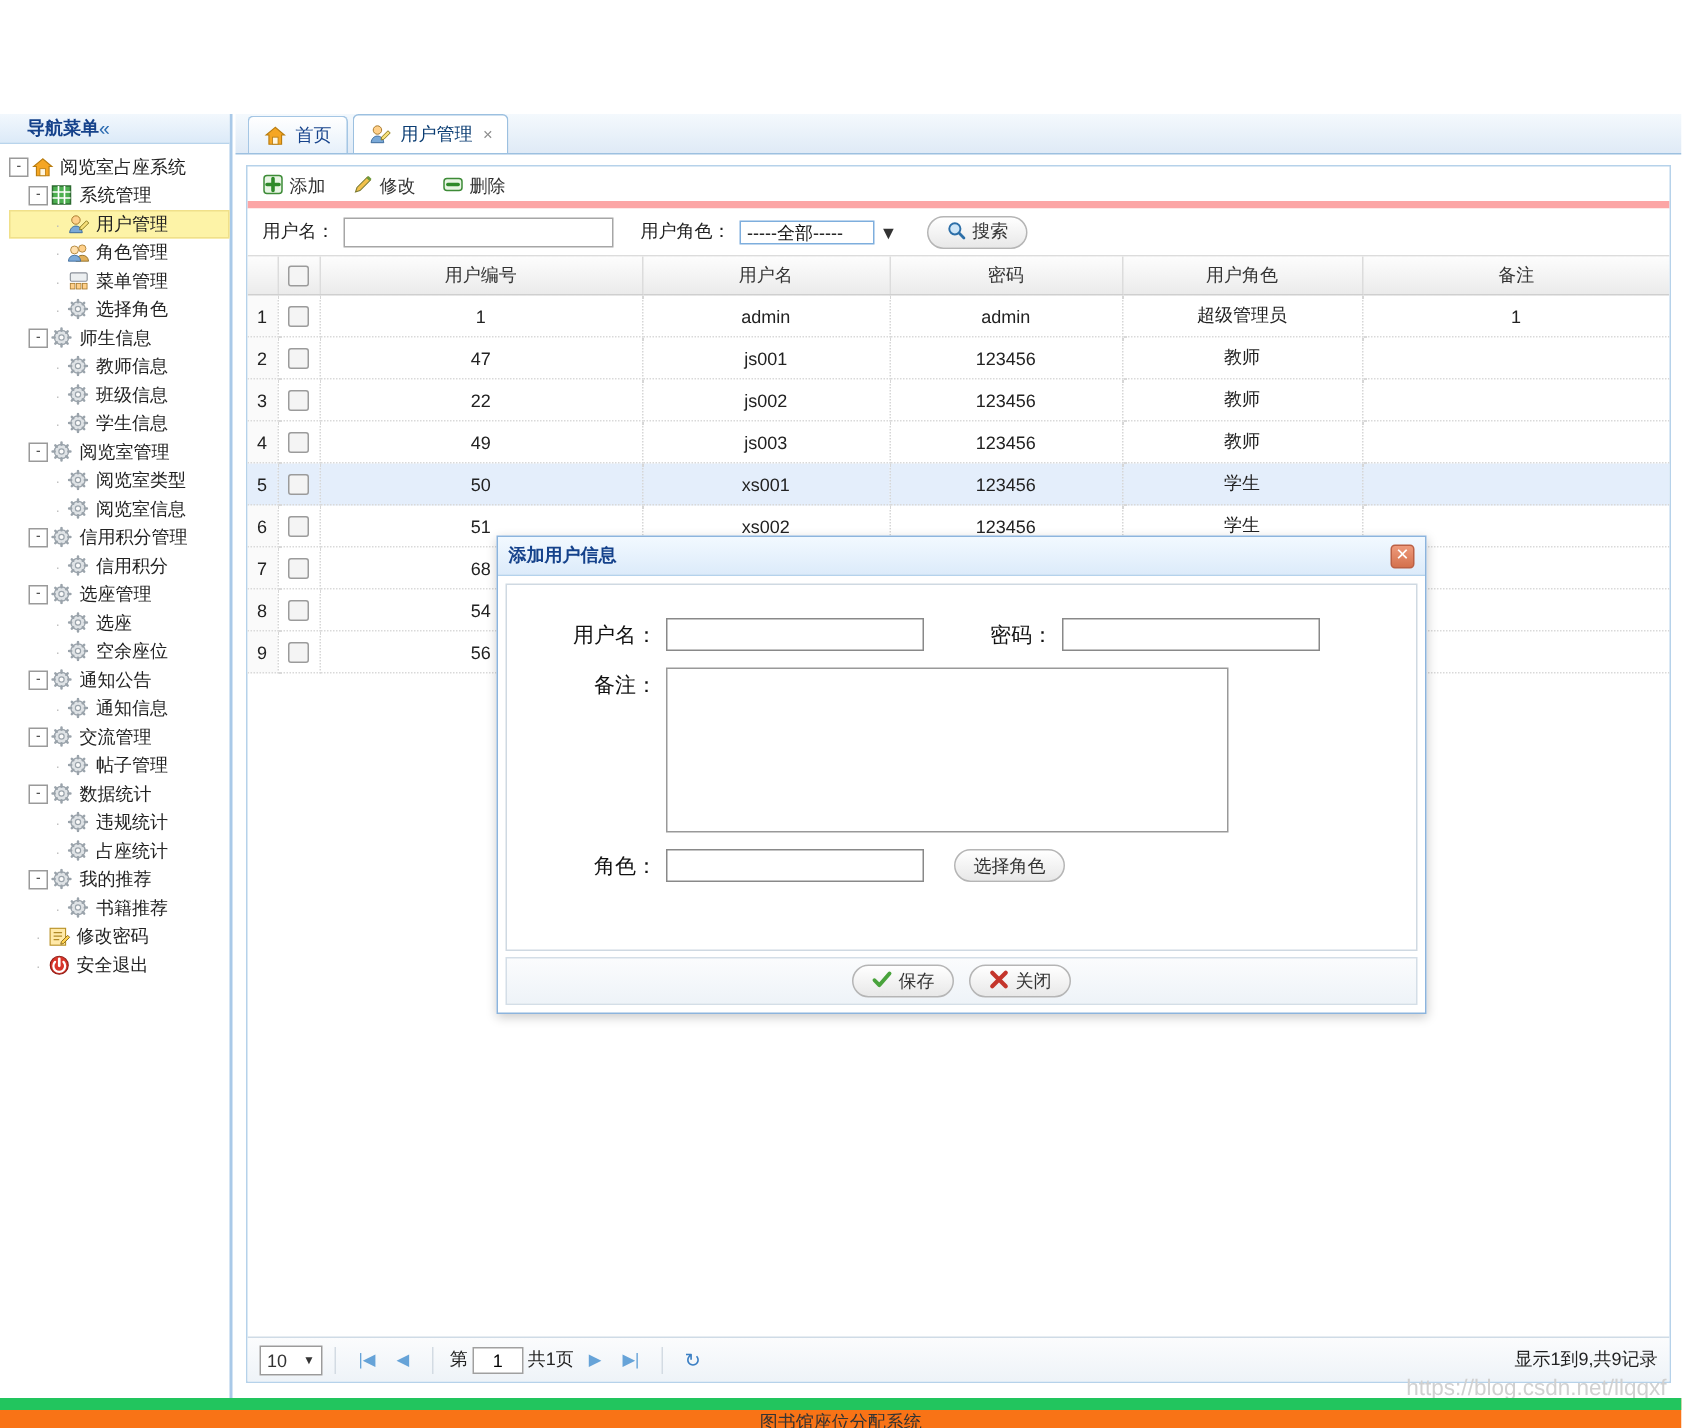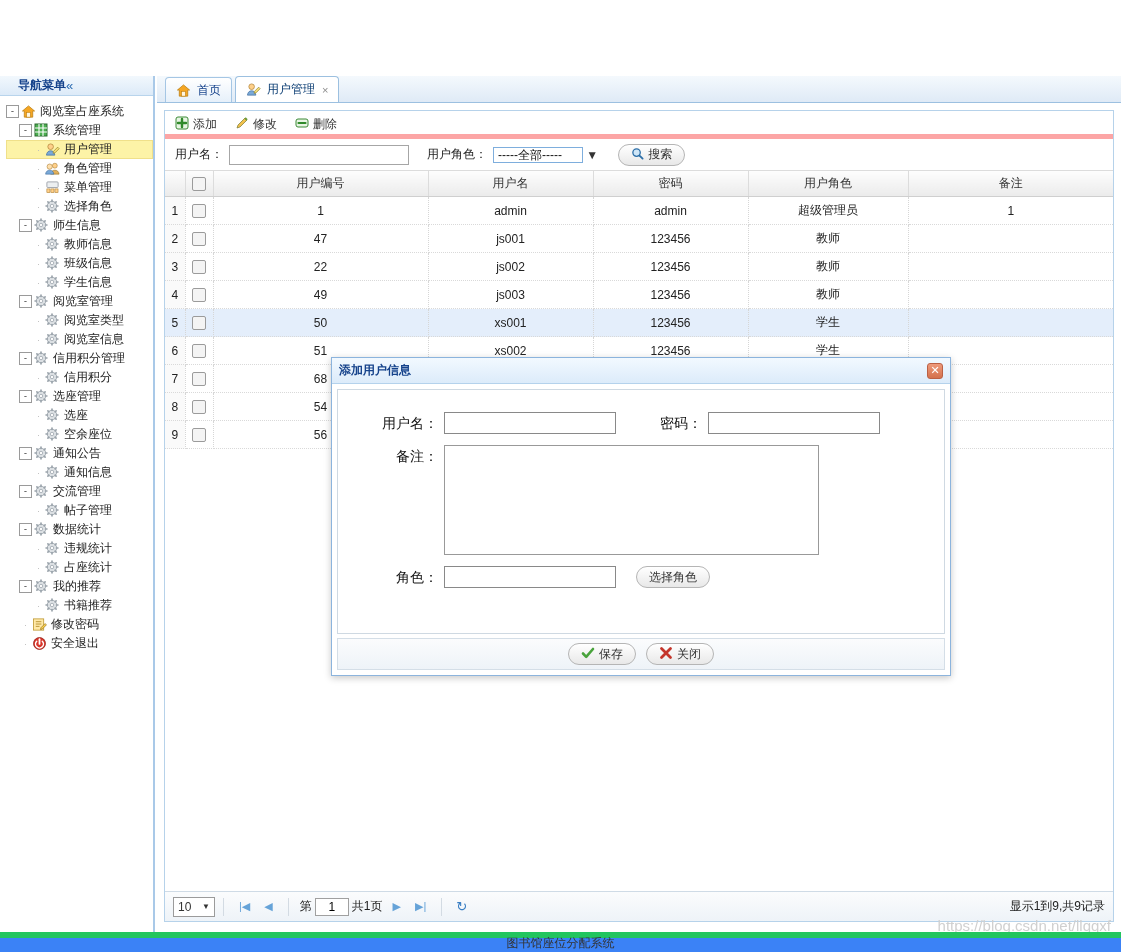--- a/index.html
+++ b/index.html
@@ -161,22 +161,22 @@
   .pg-ar{color:#66a3d8;font-size:11px;cursor:pointer;padding:0 7px;user-select:none;}
   .pg-in{width:34px;height:18px;border:1px solid #a0a0a0;text-align:center;font-size:12px;
          font-family:inherit;box-sizing:border-box;outline:none;}
   .pg-txt{font-size:12px;color:#222;padding:0 3px;}
   .pg-refresh{color:#3b7fc4;font-size:13px;cursor:pointer;padding:0 6px;}
   .pg-info{margin-left:auto;font-size:12px;color:#222;}
 
   
   .footer{
     position:absolute;left:0;bottom:0;width:1121px;height:20px;
-    background:#3b82f6;border-top:6px solid #22c55e;
-    display:flex;align-items:flex-end;justify-content:center;
+    background:#f97316;border-top:8px solid #22c55e;
+    display:flex;align-items:flex-start;justify-content:center;
     font-size:12px;color:#333;box-sizing:border-box;
   }
   .wm{
     position:absolute;right:10px;bottom:18px;color:#d0d0d0;font-size:15px;
     pointer-events:none;user-select:none;
   }
 
   
   .dlg{
     position:absolute;left:331px;top:357px;width:620px;height:319px;

